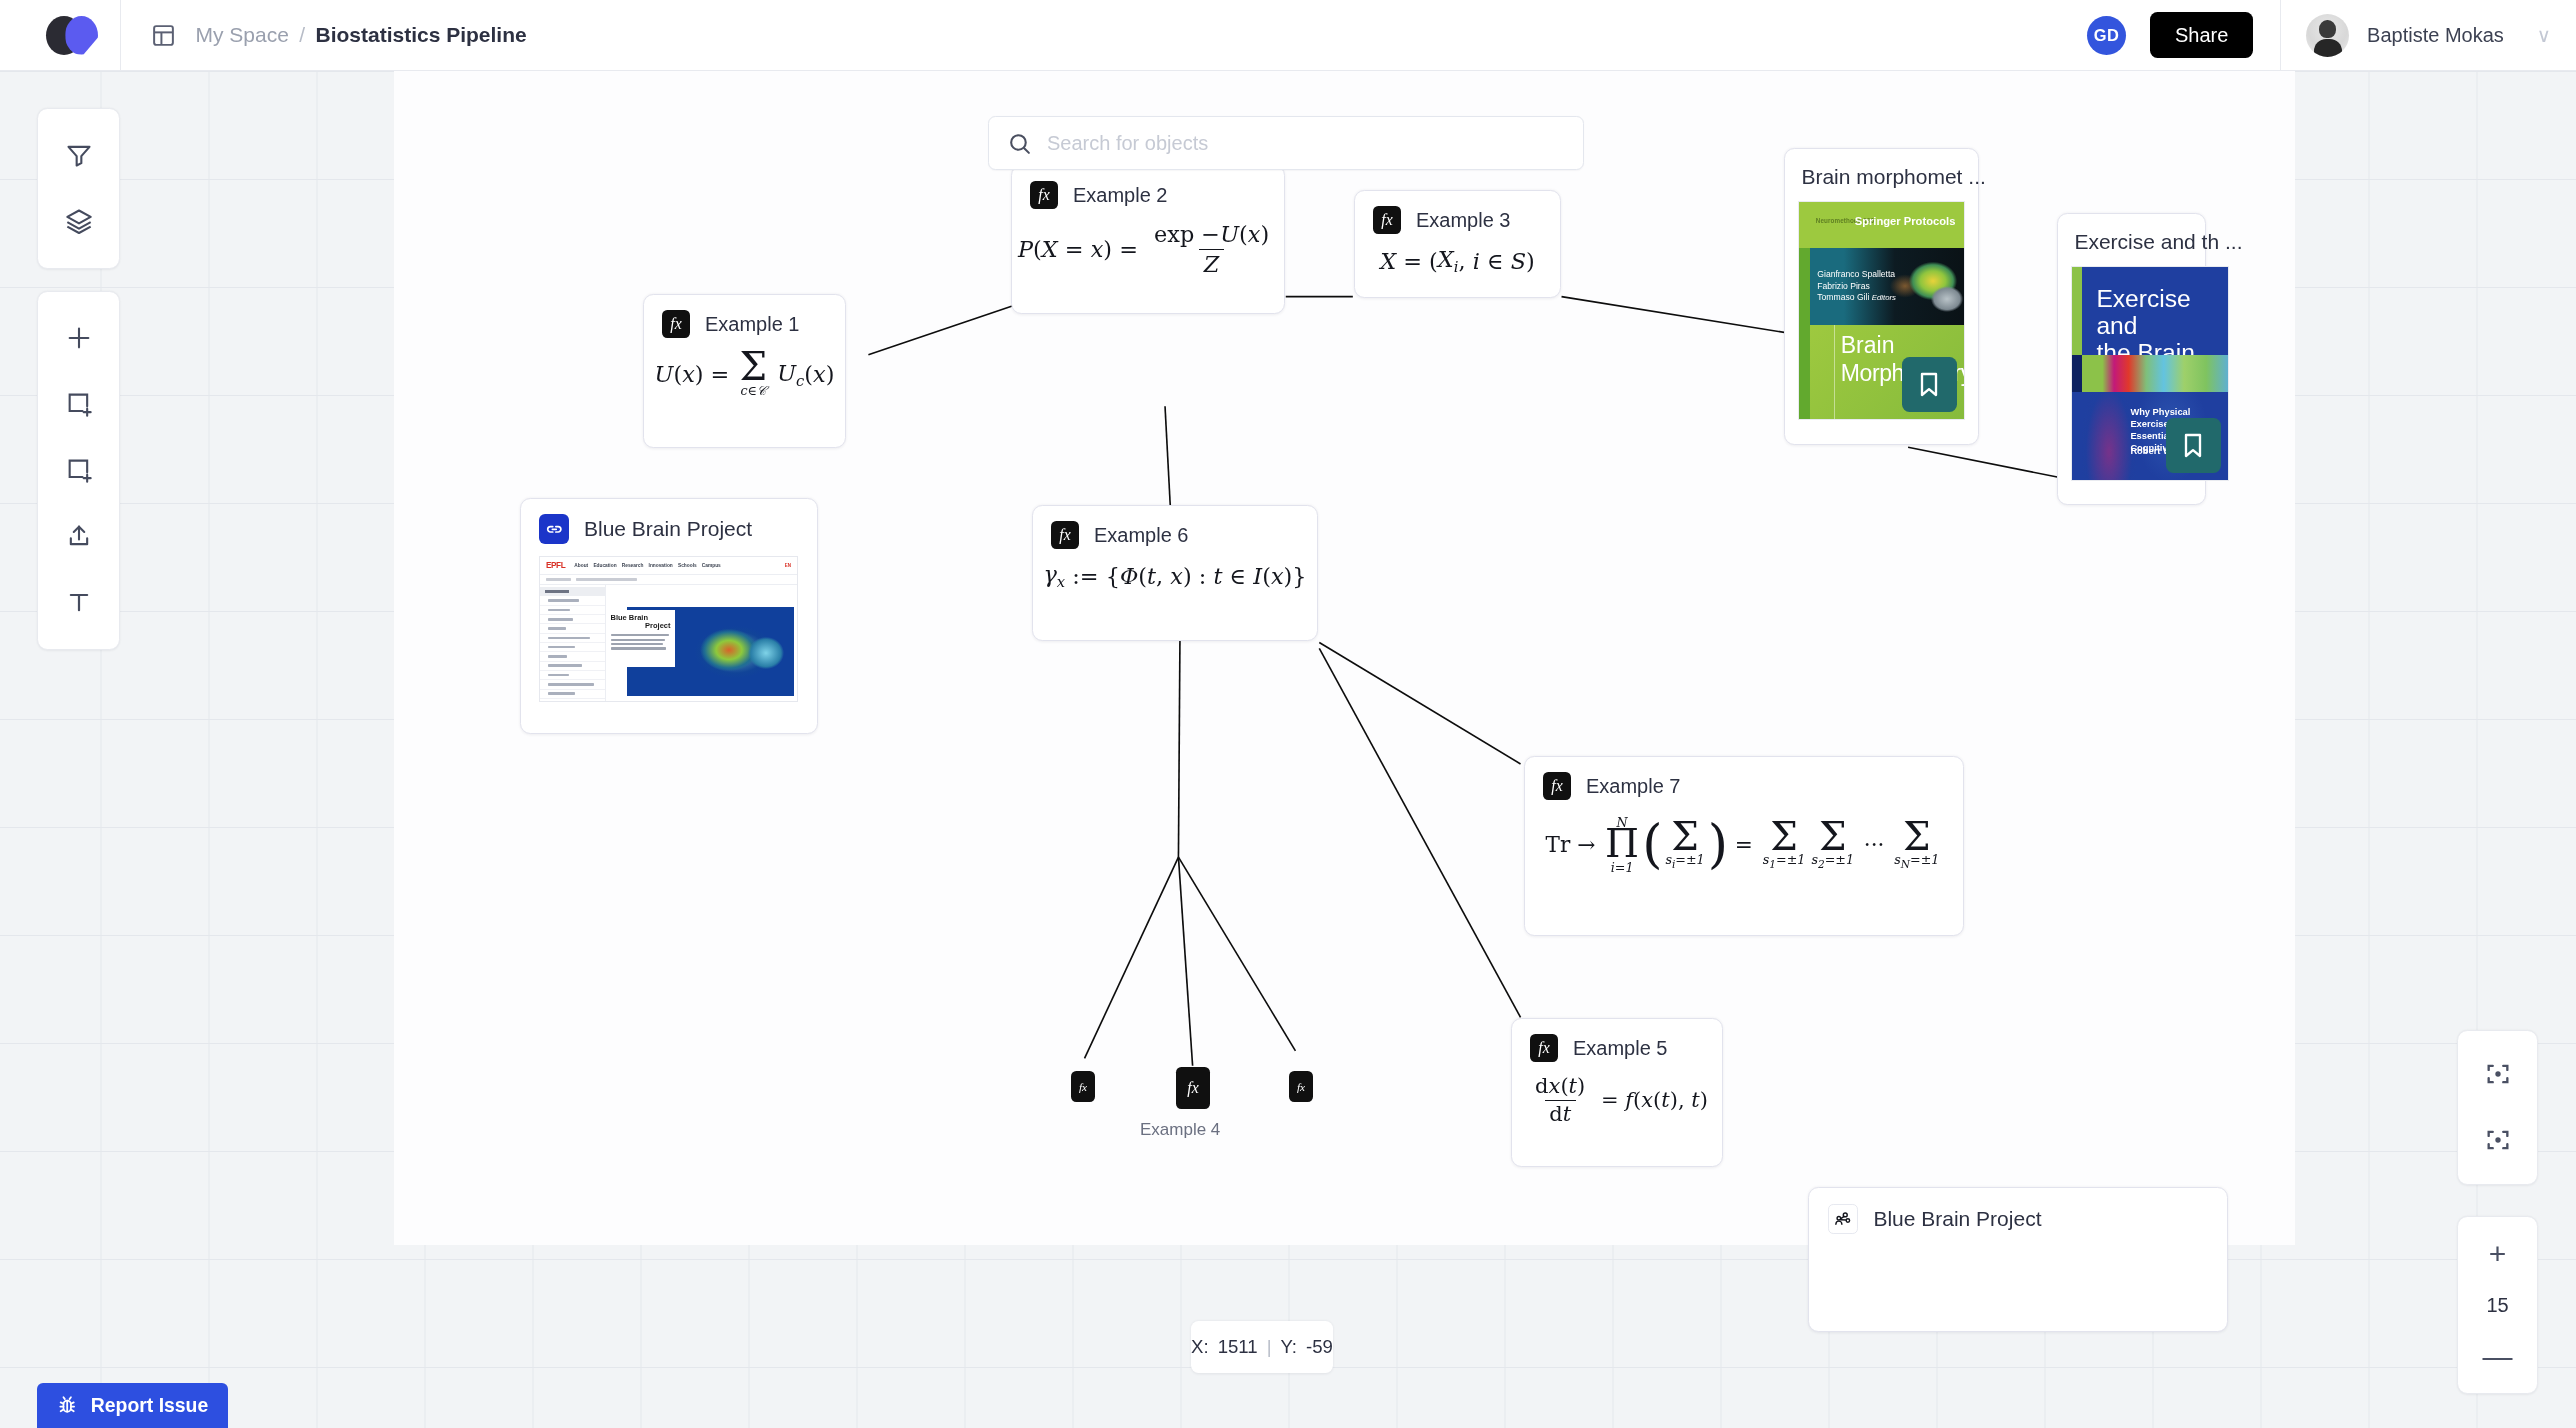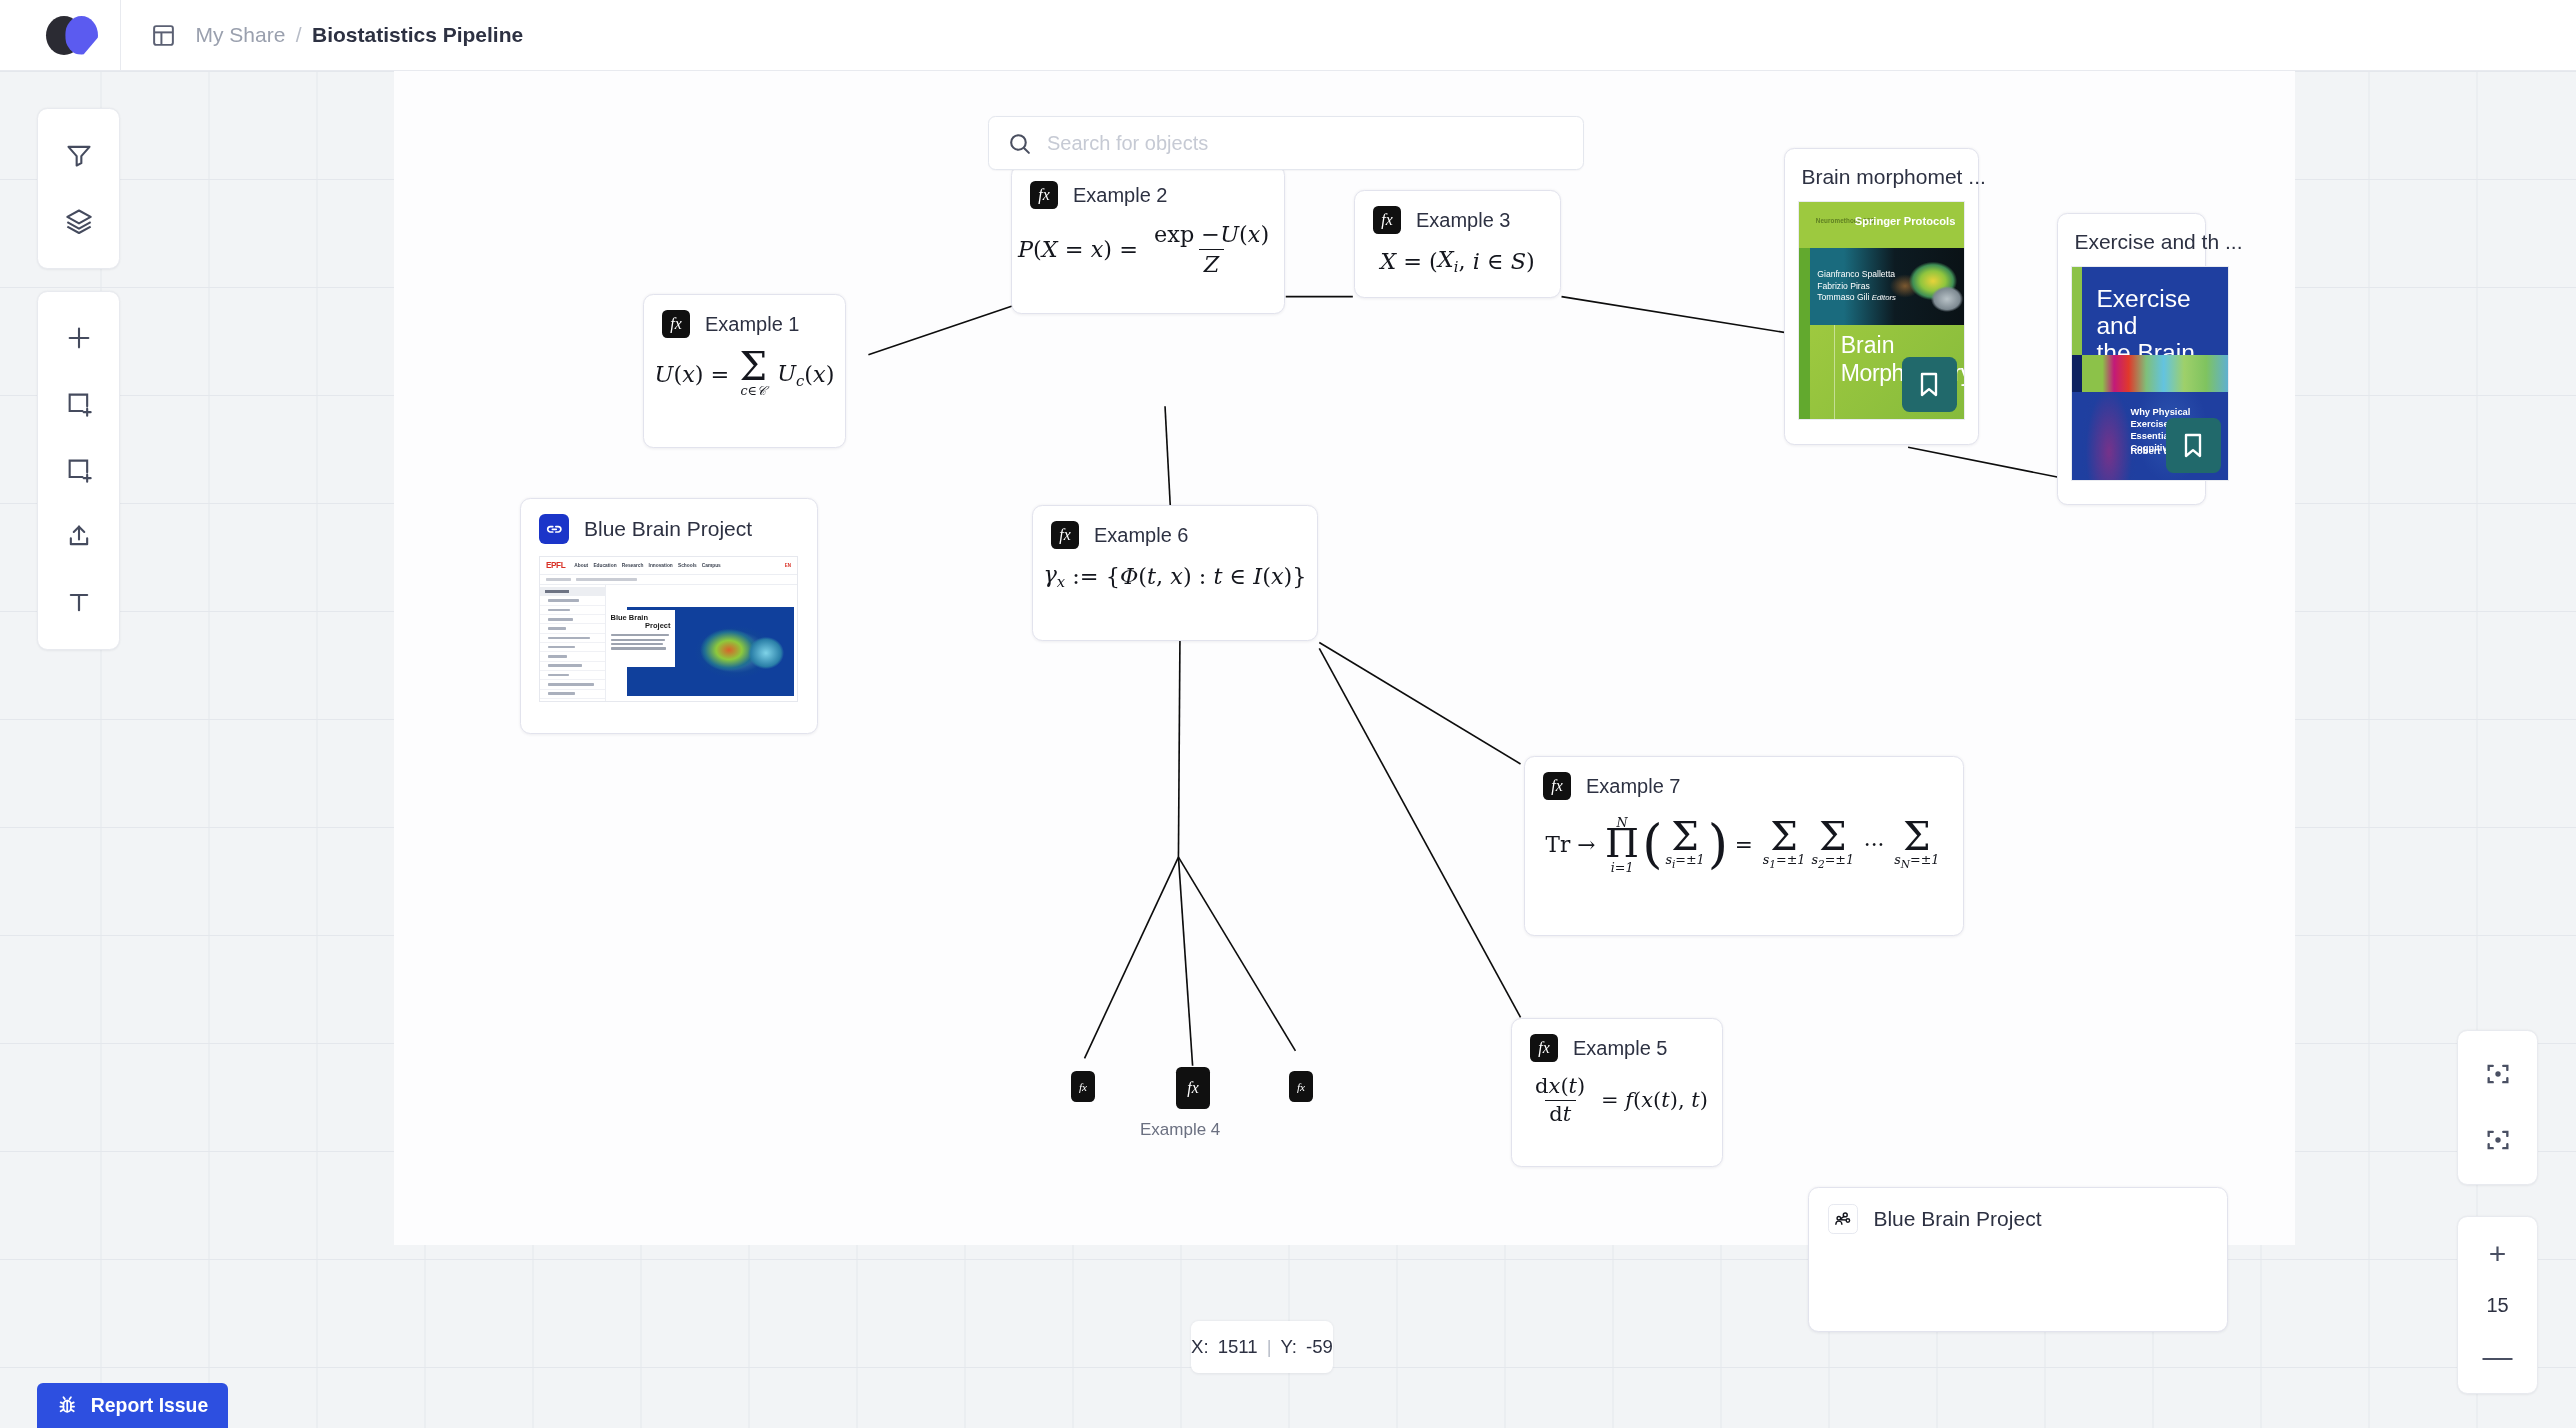--- a/index.html
+++ b/index.html
@@ -331,25 +331,35 @@
     </div>
     <div class="hdr-divider"></div>
     <div class="grid-icon">
       <svg viewBox="0 0 24 24" fill="none" stroke="currentColor" stroke-width="1.9">
         <rect x="3" y="3" width="18" height="18" rx="2"></rect>
           <line x1="3" y1="9" x2="21" y2="9"></line>
           <line x1="10" y1="9" x2="10" y2="21"></line>
       </svg>
     </div>
     <div class="breadcrumb">
-      <span class="bc-space">My Share</span>
+      <span class="bc-space">My Space</span>
       <span class="bc-sep">/</span>
       <span class="bc-title">Biostatistics Pipeline</span>
     </div>
 
+    <div class="hdr-right">
+      <div class="avatar-gd">GD</div>
+      <button class="share-btn">Share</button>
+      <div class="hdr-divider2"></div>
+      <div class="user-block">
+        <div class="user-photo"></div>
+        <span class="user-name">Baptiste Mokas</span>
+      </div>
+      <span class="chevron-dn">∨</span>
+    </div>
   </div>
 
   <div class="grid-bg"></div>
   <div class="board"></div>
 
   <svg class="edges" viewBox="0 0 3456 1916" width="2576" height="1428">
     <line x1="1165" y1="476" x2="1360" y2="410"></line>
     <line x1="1725" y1="398" x2="1815" y2="398"></line>
     <line x1="2095" y1="398" x2="2555" y2="472"></line>
     <line x1="2560" y1="600" x2="2760" y2="640"></line>

